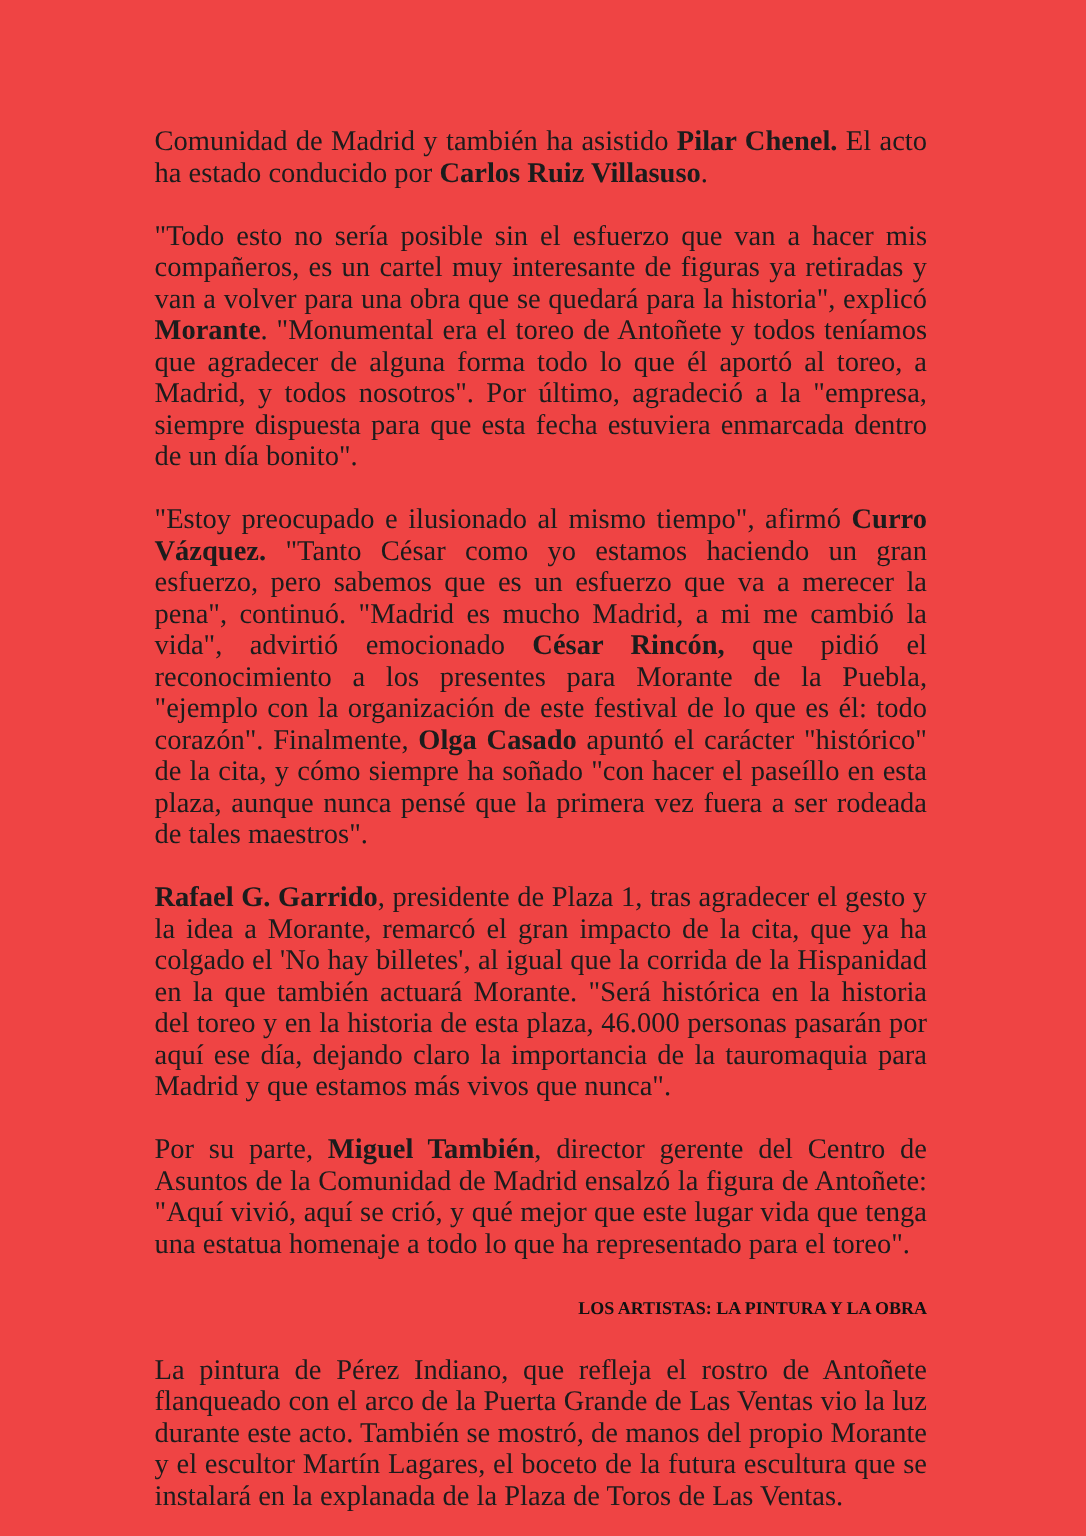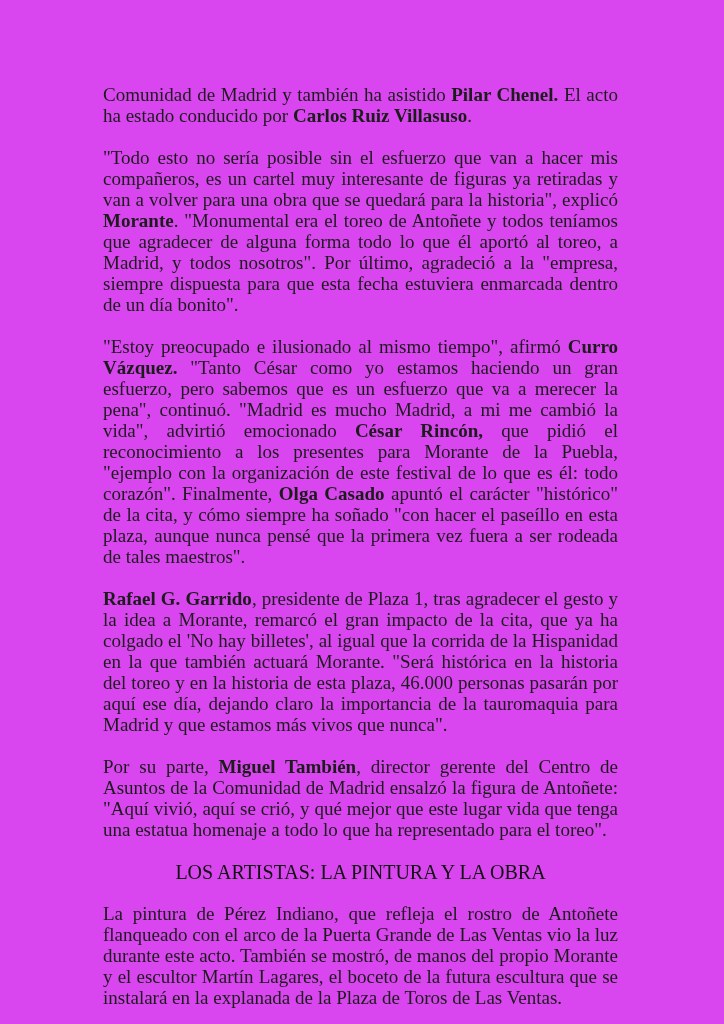--- a/index.html
+++ b/index.html
@@ -5,45 +5,45 @@
   html, body {
     margin: 0;
     padding: 0;
     background: #ffffff;
   }
   .page {
     position: relative;
     width: 724px;
     height: 1024px;
     box-sizing: border-box;
-    background: #d946ef;
+    background: #ef4444;
     padding: 84px 106px 0 103px;
     overflow: hidden;
     font-family: "Liberation Serif", "DejaVu Serif", serif;
     font-size: 19px;
     line-height: 21px;
     color: #1c1c1c;
   }
   .para {
     margin: 0 0 21px 0;
     text-align: justify;
   }
   .para.extra-gap {
     margin-top: 14px;
   }
   .para b {
     font-weight: bold;
   }
   .section-heading {
     font-family: "Liberation Serif", "DejaVu Serif", serif;
-    font-size: 20px;
+    font-size: 12px;
     line-height: 23px;
-    font-weight: normal;
+    font-weight: bold;
     margin: 14px 0 19px 0;
-    text-align: center;
+    text-align: right;
     color: #111111;
   }
 </style>
 </head>
 <body>
 
 <div class="page">
 
   <p class="para"><span>Comunidad de Madrid y también ha asistido </span><b>Pilar Chenel.</b><span> El acto ha estado conducido por </span><b>Carlos Ruiz Villasuso</b><span>.</span></p>
 

